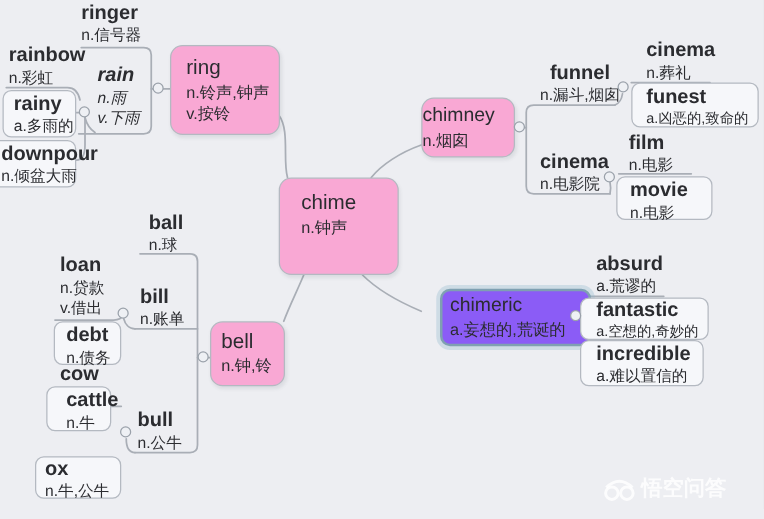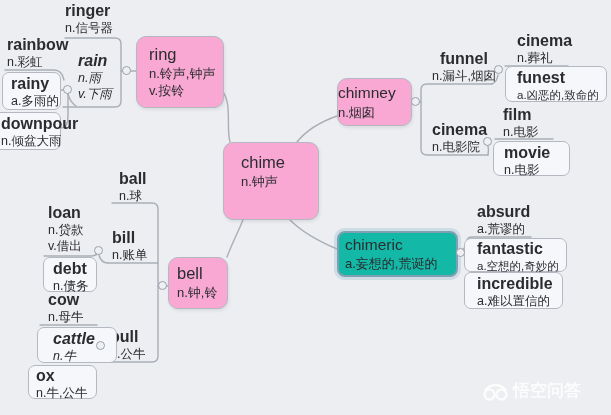--- a/index.html
+++ b/index.html
@@ -17,22 +17,23 @@
   .sub{
     background:#f6f7fa;border:1.4px solid #b4b9c1;border-radius:7px;
   }
   .main{
     background:#f9a8d4;border:1.6px solid #b4b9c1;border-radius:10px;
     box-shadow:1px 2px 3px rgba(60,65,80,0.10);
   }
   .main .en{font-size:16.5px;font-weight:400;line-height:22px;}
   .main .zh{font-size:13px;line-height:17px;}
   .hl{
-    background:#14b8a6;border:2px solid #7fa0b2;border-radius:8px;
+    background:#8b5cf6;border:2px solid #7fa0b2;border-radius:8px;
     box-shadow:0 0 0 3px rgba(150,185,205,0.35);
+    margin-left:15px;
   }
   .hl .en{font-size:15.5px;font-weight:400;line-height:20px;}
   .hl .zh{font-size:13px;line-height:17px;}
   .handle{
     position:absolute;z-index:4;width:9px;height:9px;border-radius:50%;
     background:#eef0f4;border:1.5px solid #9aa1aa;box-sizing:border-box;
   }
   .watermark{
     position:absolute;left:482px;top:379px;z-index:5;
     display:flex;align-items:center;gap:4px;
@@ -170,21 +171,21 @@
     <div class="zh">n.债务</div>
   </div>
   <div class="node plain" style="left:110px;top:328px;">
     <div class="en">bull</div>
     <div class="zh">n.公牛</div>
   </div>
   <div class="node plain" style="left:48px;top:291px;">
     <div class="en">cow</div>
     <div class="zh">n.母牛</div>
   </div>
-  <div class="node sub" style="left:37px;top:327px;width:80px;height:36px;padding:2px 0 0 15px;font-style:italic;">
+  <div class="node sub" style="left:37px;top:309px;width:52px;height:36px;padding:2px 0 0 15px;">
     <div class="en">cattle</div>
     <div class="zh">n.牛</div>
   </div>
   <div class="node sub" style="left:28px;top:365px;width:69px;height:34px;padding:1px 0 0 7px;">
     <div class="en">ox</div>
     <div class="zh">n.牛,公牛</div>
   </div>
 
   <div class="node hl" style="left:337px;top:231px;width:121px;height:46px;padding:2px 0 0 6px;">
     <div class="en">chimeric</div>

